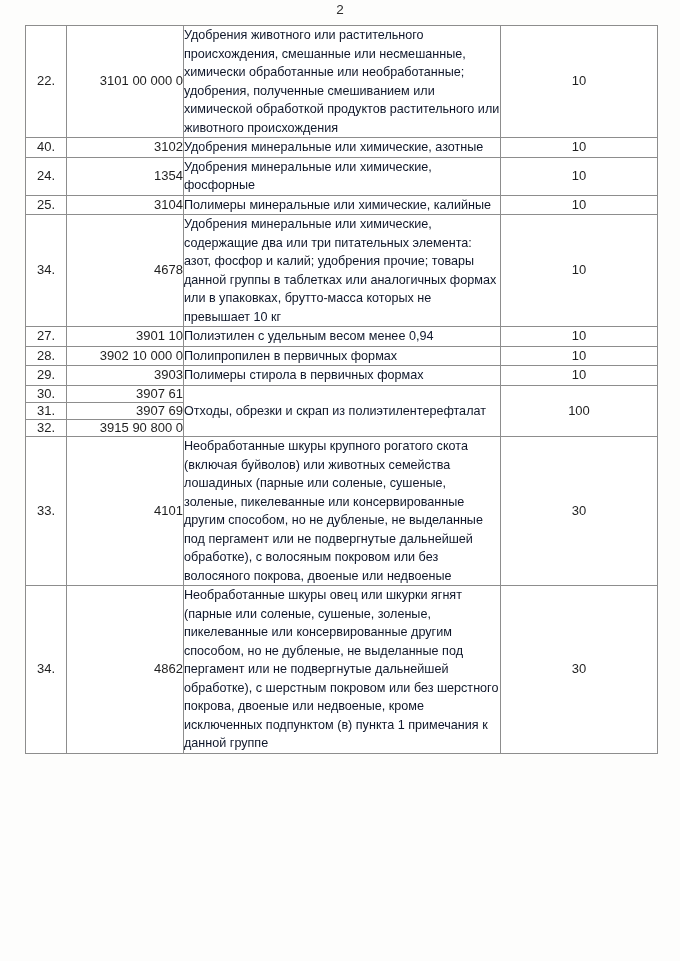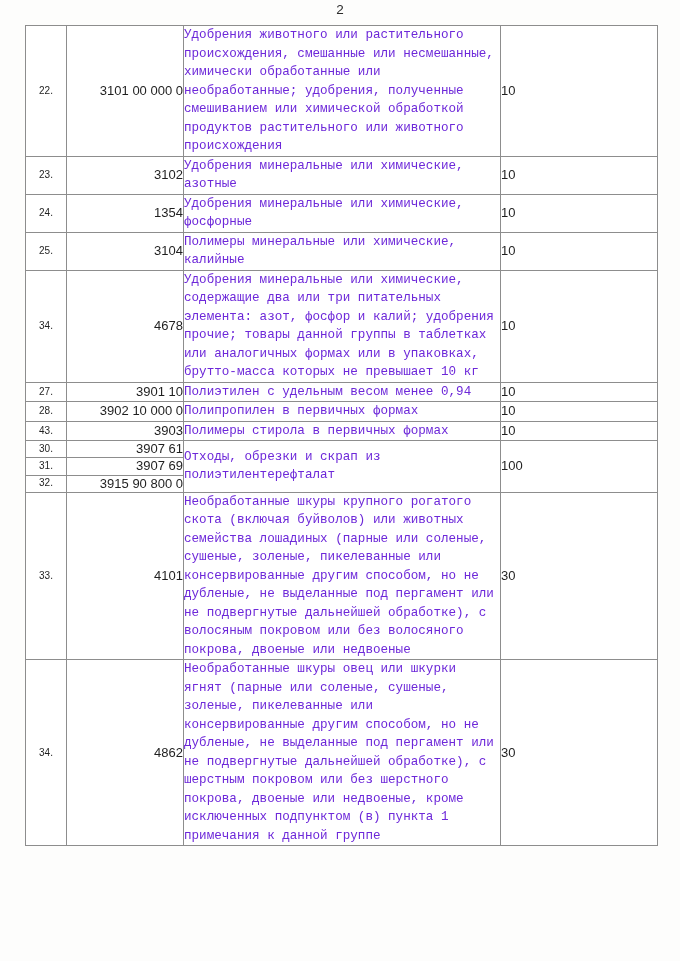--- a/index.html
+++ b/index.html
@@ -53,46 +53,46 @@
     background: #ffffff;
   }
   
   col.c-num   { width: 41px; }
   col.c-code  { width: 117px; }
   col.c-desc  { width: 317px; }
   col.c-rate  { width: 157px; }
 
   .cell-num {
     text-align: center;
-    font-size: 10px;
+    font-size: 13px;
     color: #1f1f1f;
     padding: 2px 1px;
     line-height: 1.25;
   }
   .cell-code {
     text-align: right;
     font-size: 13px;
     color: #1f1f1f;
     padding: 2px 2px;
     line-height: 1.25;
     white-space: nowrap;
   }
   .cell-desc {
     text-align: left;
     font-size: 12.6px;
-    color: #6d28d9;
+    color: #0f172a;
     padding: 5px 6px 5px 8px;
     line-height: 1.47;
     vertical-align: top;
-    font-family: Liberation Mono, monospace;
   }
   .cell-desc.mid {
     vertical-align: middle;
   }
   .cell-rate {
+    text-align: center;
     font-size: 13px;
     color: #1f1f1f;
     padding: 2px 2px;
     line-height: 1.25;
   }
 </style>
 </head>
 <body>
 
 <div class="page">
@@ -110,21 +110,21 @@
       <tbody>
 
         <tr>
           <td class="cell-num">22.</td>
           <td class="cell-code">3101 00 000 0</td>
           <td class="cell-desc">Удобрения животного или растительного происхождения, смешанные или несмешанные, химически обработанные или необработанные; удобрения, полученные смешиванием или химической обработкой продуктов растительного или животного происхождения</td>
           <td class="cell-rate">10</td>
         </tr>
 
         <tr>
-          <td class="cell-num">23.</td>
+          <td class="cell-num">40.</td>
           <td class="cell-code">3102</td>
           <td class="cell-desc">Удобрения минеральные или химические, азотные</td>
           <td class="cell-rate">10</td>
         </tr>
 
         <tr>
           <td class="cell-num">24.</td>
           <td class="cell-code">1354</td>
           <td class="cell-desc">Удобрения минеральные или химические, фосфорные</td>
           <td class="cell-rate">10</td>
@@ -152,21 +152,21 @@
         </tr>
 
         <tr>
           <td class="cell-num">28.</td>
           <td class="cell-code">3902 10 000 0</td>
           <td class="cell-desc">Полипропилен в первичных формах</td>
           <td class="cell-rate">10</td>
         </tr>
 
         <tr>
-          <td class="cell-num">43.</td>
+          <td class="cell-num">29.</td>
           <td class="cell-code">3903</td>
           <td class="cell-desc">Полимеры стирола в первичных формах</td>
           <td class="cell-rate">10</td>
         </tr>
 
         <tr>
           <td class="cell-num">30.</td>
           <td class="cell-code">3907 61</td>
           <td class="cell-desc mid" rowspan="3">Отходы, обрезки и скрап из полиэтилентерефталат</td>
           <td class="cell-rate" rowspan="3">100</td>

